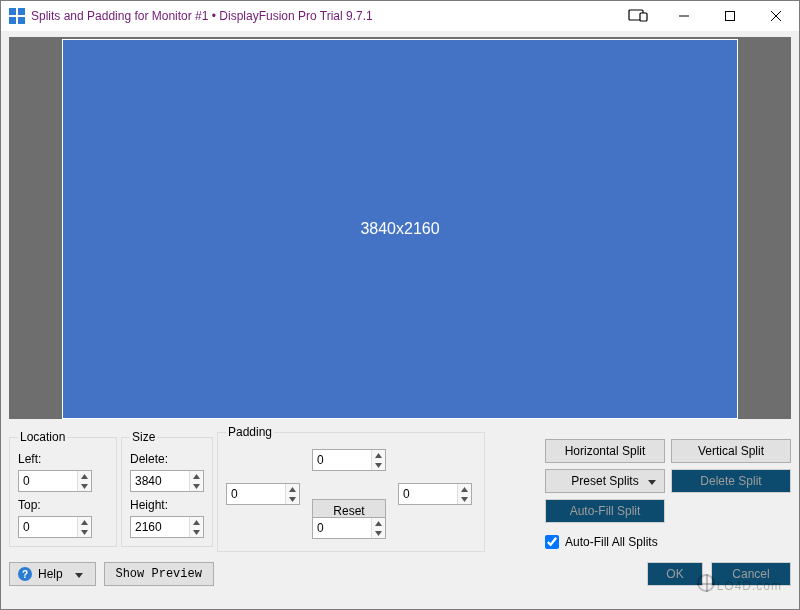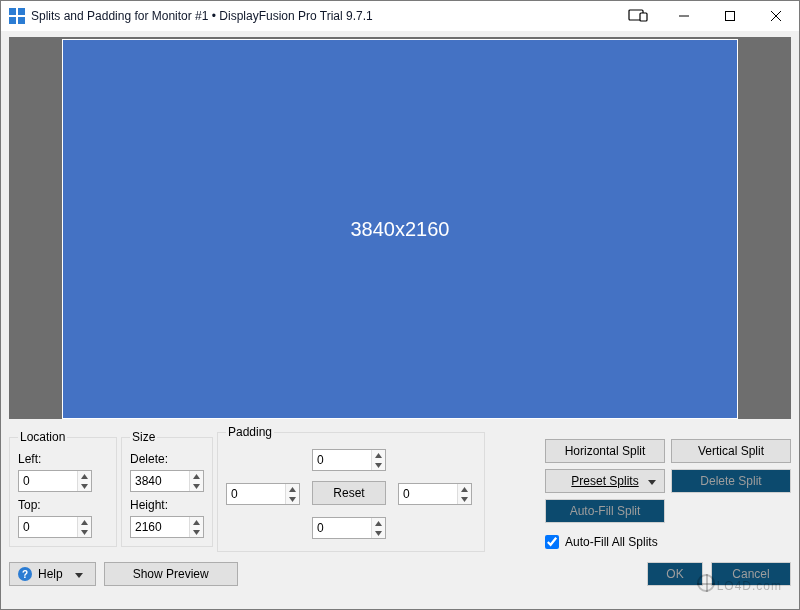--- a/index.html
+++ b/index.html
@@ -1,48 +1,48 @@
 <!DOCTYPE html>
 <html><head>
 <meta charset="utf-8">
 <style>
   * { box-sizing: border-box; font-family: "Segoe UI", Tahoma, sans-serif; font-size: 12px; }
   html, body { margin:0; padding:0; width:800px; height:610px; background:#fff; overflow:hidden; }
   .window { width:800px; height:610px; display:flex; flex-direction:column; border:1px solid #7a7a7a; background:#fff; }
   .titlebar { height:30px; display:flex; align-items:center; padding:0 0 0 8px; background:#fff; }
   .titlebar .appicon { width:16px; height:16px; margin-right:6px; }
-  .titlebar .title { flex:0 0 auto; color:#0f172a; }
+  .titlebar .title { flex:0 0 auto; color:#701a75; }
   .titlebar .spacer { flex:1; }
   .titlebar .sysicon { width:46px; height:30px; display:flex; align-items:center; justify-content:center; }
   .client { flex:1; display:flex; flex-direction:column; background:#f0f0f0; padding:0; }
   .preview-wrap { height:390px; background:#f0f0f0; padding:6px 8px 2px 8px; }
   .preview-outer { width:100%; height:100%; background:#6e6e6e; display:flex; align-items:flex-start; justify-content:center; padding:2px 0;}
   .preview-inner { width:676px; height:380px; background:#4472c4; border:1px solid #fff; display:flex; align-items:center; justify-content:center; }
-  .preview-inner span { color:#fff; font-size:20px; }
+  .preview-inner span { color:#fff; font-size:16px; }
   .controls { display:flex; padding:4px 8px 4px 8px; gap:4px;align-items:center; }
   fieldset { border:1px solid #dcdcdc; margin:0; padding:4px 8px 8px 8px; background:#f0f0f0; }
   legend { padding:0 2px; color:#000; }
   .field-col { display:flex; flex-direction:column; gap:2px; }
   .field-label { color:#000; margin-top:4px; margin-bottom:2px;}
   .spinner { display:flex; width:74px; height:22px; border:1px solid #aaa; background:#fff; }
   .spinner input { border:0; outline:0; width:58px; padding:0 4px; font-size:12px; background:#fff;}
   .spinner .spin-btns { width:16px; display:flex; flex-direction:column; border-left:1px solid #ddd;}
   .spinner .spin-btns div { flex:1; display:flex; align-items:center; justify-content:center; background:#f7f7f7;}
   .spinner .spin-btns svg { width:7px; height:5px; }
   .padding-grid { position:relative; width:248px; height:100px; }
   .pg-top { position:absolute; left:86px; top:6px; }
   .pg-left { position:absolute; left:0px; top:40px; }
   .pg-right { position:absolute; left:172px; top:40px; }
   .pg-bottom { position:absolute; left:86px; top:74px; }
-  .pg-reset { position:absolute; left:86px; top:38px; }
+  .pg-reset { position:absolute; left:86px; top:56px; }
   .btn { height:24px; border:1px solid #adadad; background:#e1e1e1; padding:0 10px; display:inline-flex; align-items:center; justify-content:center; cursor:default; }
   .btn.disabled { color:#9d9d9d; border-color:#cfcfcf; background:#0c4a6e; }
   .btn.wide { width:120px; }
   .right-buttons { margin-left:auto; display:grid; grid-template-columns:120px 120px; grid-auto-rows:24px; gap:6px; }
-  .dropdown-btn { display:flex; align-items:center; justify-content:center; position:relative;text-decoration:underline; }
+  .dropdown-btn { display:flex; align-items:center; justify-content:center; position:relative; }
   .dropdown-caret { position:absolute; right:8px; }
   .checkbox-row { display:flex; align-items:center; gap:6px; margin-top:4px; }
   input[type=checkbox] { width:14px; height:14px; margin:0;}
   .bottom-bar { display:flex; align-items:center; gap:8px; padding:6px 8px 8px 8px; }
   .help-btn { display:flex; align-items:center; gap:6px; padding:0 12px 0 8px;}
   .help-icon { width:14px; height:14px; border-radius:50%; background:#2b7cd3; color:#fff; display:flex; align-items:center; justify-content:center; font-weight:bold; font-size:10px;}
   .watermark { position:fixed; right:18px; bottom:14px; color:rgba(0,0,0,0.25); font-size:22px; letter-spacing:1px; font-weight:400; pointer-events:none;}
   .watermark .globe { display:inline-block; width:18px; height:18px; border:2px solid rgba(0,0,0,0.22); border-radius:50%; position:relative; vertical-align:-2px; margin-right:2px;}
   .watermark .globe:before { content:""; position:absolute; left:7px; top:-2px; width:2px; height:18px; background:rgba(0,0,0,0.22);}
   .watermark .globe:after { content:""; position:absolute; top:7px; left:-2px; height:2px; width:18px; background:rgba(0,0,0,0.22);}
@@ -273,21 +273,21 @@
     </div>
 
     <div class="bottom-bar">
       <button class="btn help-btn">
         <span class="help-icon">?</span>
         <span>Help</span>
         <span style="margin-left:6px;"><svg width="8" height="5">
               <path d="M0 0 L4 5 L8 0 Z" fill="#333"></path>
             </svg></span>
       </button>
-      <button class="btn" style="width:134px;">Show Preview</button>
+      <button class="btn" style="width:110px;font-family:Liberation Mono, monospace;">Show Preview</button>
       <div style="flex:1"></div>
       <button class="btn disabled" style="width:56px;">OK</button>
       <button class="btn disabled" style="width:80px;">Cancel</button>
     </div>
   </div>
 </div>
 
 <div class="watermark">
   <span class="globe"></span><span>LO4D.com</span>
 </div>

